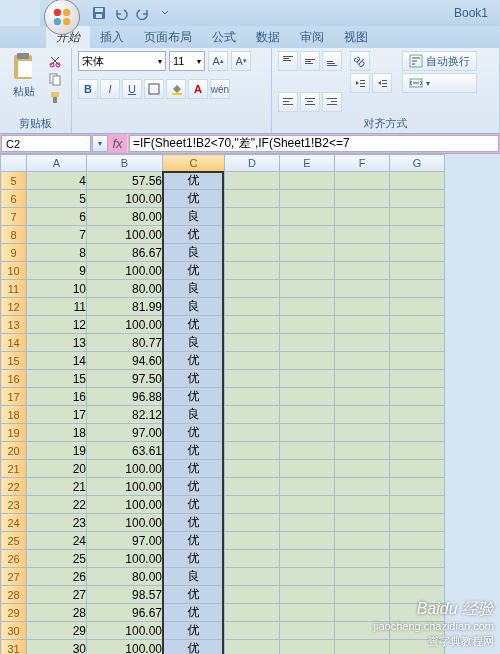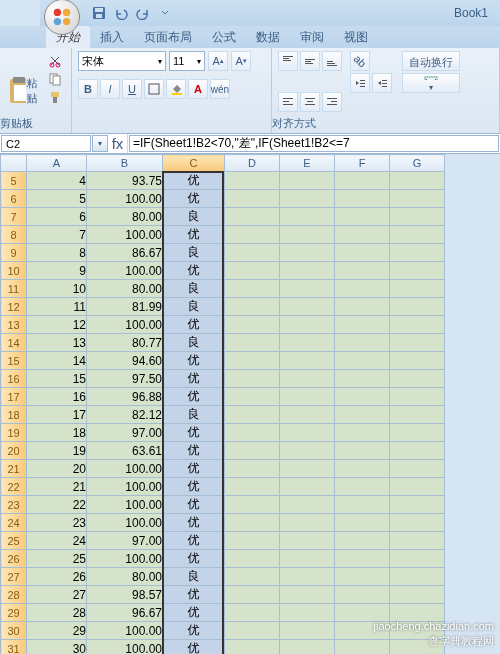--- a/index.html
+++ b/index.html
@@ -11,46 +11,46 @@
 .qat { display: flex; gap: 4px; margin-left: 10px; }
 .qat-btn { width: 18px; height: 18px; display: flex; align-items: center; justify-content: center; border-radius: 2px; }
 .title-text { flex: 1; text-align: right; padding-right: 8px; color: #3b5e87; font-size: 12px; }
 
 .tabs { height: 22px; display: flex; padding-left: 46px; background: linear-gradient(#c8dcef,#bcd5ec); }
 .tab { padding: 3px 10px; font-size: 12px; color: #3b5e87; cursor: pointer; }
 .tab.active { background: #e4ecf7; border-radius: 3px 3px 0 0; color: #404040; font-style: italic; }
 
 .ribbon { height: 86px; background: linear-gradient(#e9f0f8,#dbe7f3); border-bottom: 1px solid #9ab5d3; display: flex; }
 .group { border-right: 1px solid #b8cde2; padding: 3px 6px; display: flex; flex-direction: column; position: relative; }
-.group-label { position: absolute; bottom: 2px; left: 0; right: 0; text-align: left; font-size: 11px; color: #3b5e87; }
+.group-label { position: absolute; bottom: 2px; left: 0; right: 0; text-align: center; font-size: 11px; color: #3b5e87; }
 .group-body { flex: 1; display: flex; gap: 4px; }
 
-.paste-col { display: flex; flex-direction: row; align-items: center; gap: 1px; width: 36px; }
+.paste-col { display: flex; flex-direction: column; align-items: center; gap: 1px; width: 36px; }
 .mini-col { display: flex; flex-direction: column; gap: 2px; padding-top: 2px; }
 .mini-btn { width: 18px; height: 16px; display: flex; align-items: center; justify-content: center; }
 
 .font-row { display: flex; gap: 3px; align-items: center; }
 .combo { background: #fff; border: 1px solid #9ab5d3; height: 20px; display: flex; align-items: center; padding: 0 3px; font-size: 11px; }
 .combo.font { width: 88px; }
 .combo.size { width: 36px; }
 .sq-btn { width: 20px; height: 20px; border: 1px solid #c8dcef; display: flex; align-items: center; justify-content: center; background: linear-gradient(#fdfdfe,#e4ecf7); font-size: 11px; color: #3b5e87; }
 .sq-btn.b { font-weight: bold; }
 .sq-btn.i { font-style: italic; }
 .sq-btn.u { text-decoration: underline; }
 .row2 { margin-top: 4px; display: flex; gap: 2px; }
 
 .align-grid { display: grid; grid-template-columns: repeat(3, 20px); gap: 2px; }
 .align-col2 { display: flex; flex-direction: column; gap: 2px; margin-left: 6px; }
-.long-btn { border: 1px solid #c8dcef; background: linear-gradient(#fdfdfe,#e4ecf7); height: 20px; padding: 0 6px; display: flex; align-items: center; gap: 3px; font-size: 11px; color: #3b5e87; flex-direction: column; }
-
-.namebox-row { height: 20px; background: #ffffff; border-bottom: 1px solid #9ab5d3; display: flex; align-items: stretch; }
+.long-btn { border: 1px solid #c8dcef; background: linear-gradient(#fdfdfe,#e4ecf7); height: 20px; padding: 0 6px; display: flex; align-items: center; gap: 3px; font-size: 11px; color: #3b5e87; }
+
+.namebox-row { height: 20px; background: #f9a8d4; border-bottom: 1px solid #9ab5d3; display: flex; align-items: stretch; }
 .namebox { width: 90px; background: #fff; border: 1px solid #9ab5d3; font-size: 11px; display: flex; align-items: center; padding: 0 4px; margin: 1px; }
 .nb-dd { width: 16px; border: 1px solid #9ab5d3; margin: 1px 0; display: flex; align-items: center; justify-content: center; background: linear-gradient(#fdfdfe,#dbe7f3); font-size: 8px; color: #3b5e87; }
 .fx-btns { display: flex; }
-.fx-btn { width: 20px; border-right: 1px solid #c8dcef; display: flex; align-items: center; justify-content: center; font-size: 15px; color: #3b5e87; }
+.fx-btn { width: 20px; border-right: 1px solid #c8dcef; display: flex; align-items: center; justify-content: center; font-size: 13px; color: #3b5e87; font-style: italic; }
 .formula-bar { flex: 1; background: #fff; border: 1px solid #9ab5d3; margin: 1px; font-family: "Courier New", monospace; font-size: 12px; padding: 0 3px; display: flex; align-items: center; overflow: hidden; white-space: nowrap; }
 
 .grid-area { position: relative; }
 .grid { border-collapse: collapse; font-family: "宋体", SimSun, serif; font-size: 12px; }
 .grid th, .grid td { border: 1px solid #a7bdd4; height: 17px; padding: 0; }
 .grid th { background: linear-gradient(#f4f8fc,#dde9f5); color: #3b5e87; font-weight: normal; font-size: 11px; }
 .corner { width: 26px; }
 .rowhead { width: 26px; background: linear-gradient(90deg,#f4f8fc,#dde9f5); text-align: center; color: #3b5e87; font-size: 11px; }
 .rowhead.sel { background: linear-gradient(90deg,#fde8b8,#f9c97a); color: #8a5a0f; }
 .colhead.sel { background: linear-gradient(#fde8b8,#f9c97a); color: #8a5a0f; }
@@ -308,21 +308,21 @@
           <th class="colhead col-b">B</th>
           <th class="colhead col-c sel">C</th>
           <th class="colhead col-rest">D</th>
           <th class="colhead col-rest">E</th>
           <th class="colhead col-rest">F</th>
           <th class="colhead col-rest">G</th>
         </tr>
         <tr>
           <td class="rowhead sel">5</td>
           <td class="cell">4</td>
-          <td class="cell">93.75</td>
+          <td class="cell">57.56</td>
           <td class="cell center selcol">优</td>
           <td class="cell empty"></td>
           <td class="cell empty"></td>
           <td class="cell empty"></td>
           <td class="cell empty"></td>
         </tr>
         <tr>
           <td class="rowhead sel">6</td>
           <td class="cell">5</td>
           <td class="cell">100.00</td>
@@ -581,15 +581,16 @@
           <td class="cell empty"></td>
           <td class="cell empty"></td>
           <td class="cell empty"></td>
         </tr>
       </tbody>
     </table>
   <div class="selection-border" id="selborder" style="left: 161.5px; top: 16.5px; width: 62px; height: 504px;"></div>
 </div>
 
 <div class="watermark">
+  <div class="s1">Baidu 经验</div>
   <div>jiaocheng.chazidian.com</div>
   <div>查字典教程网</div>
 </div>
 
 </body></html>

